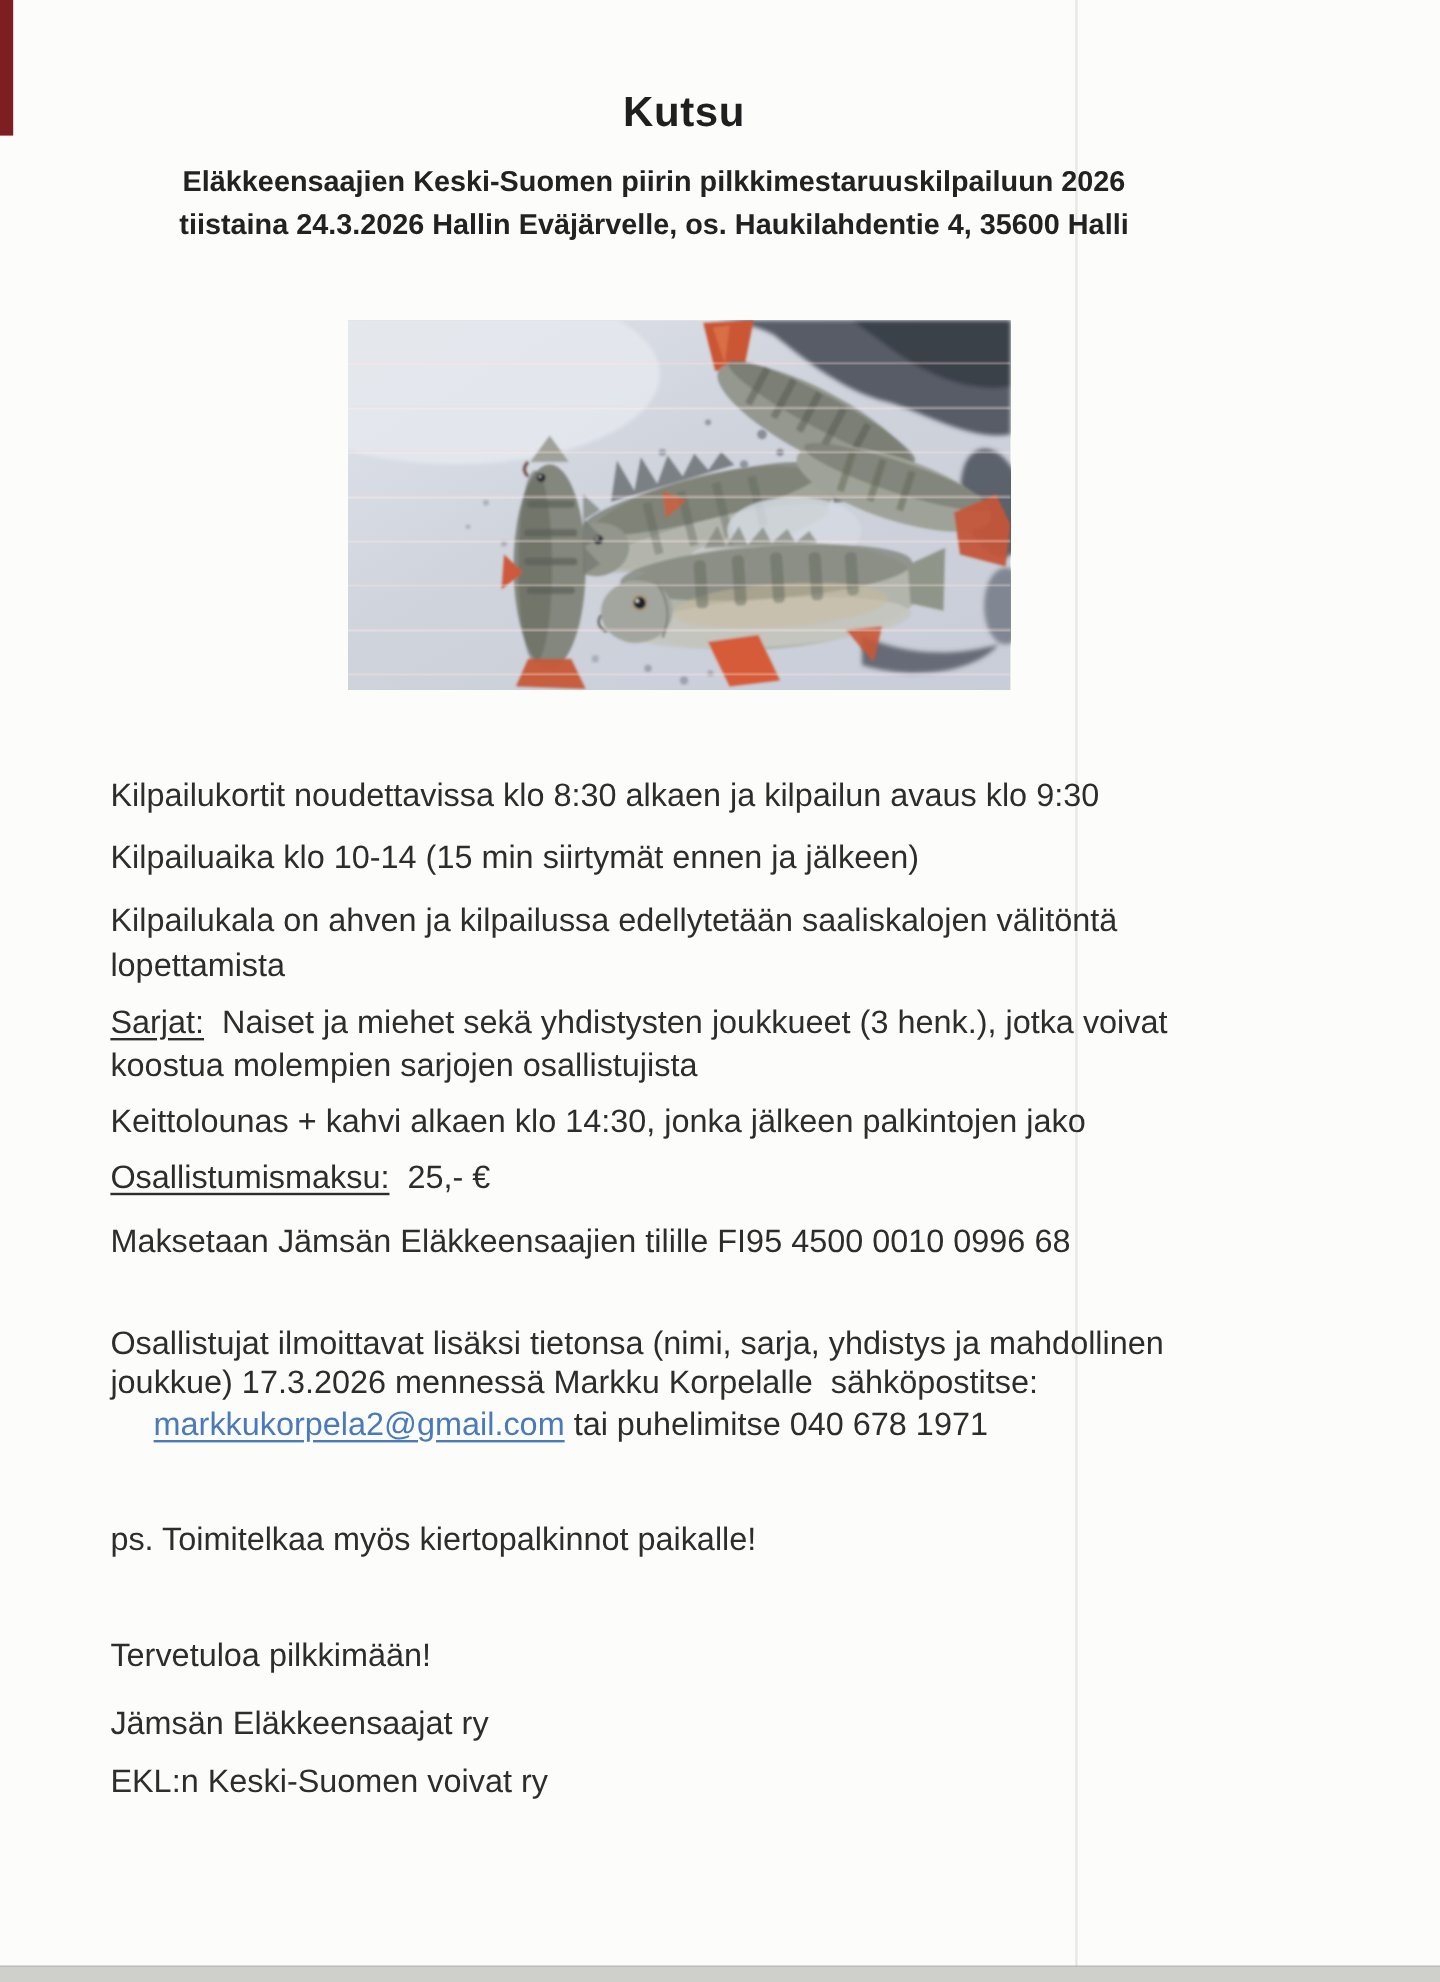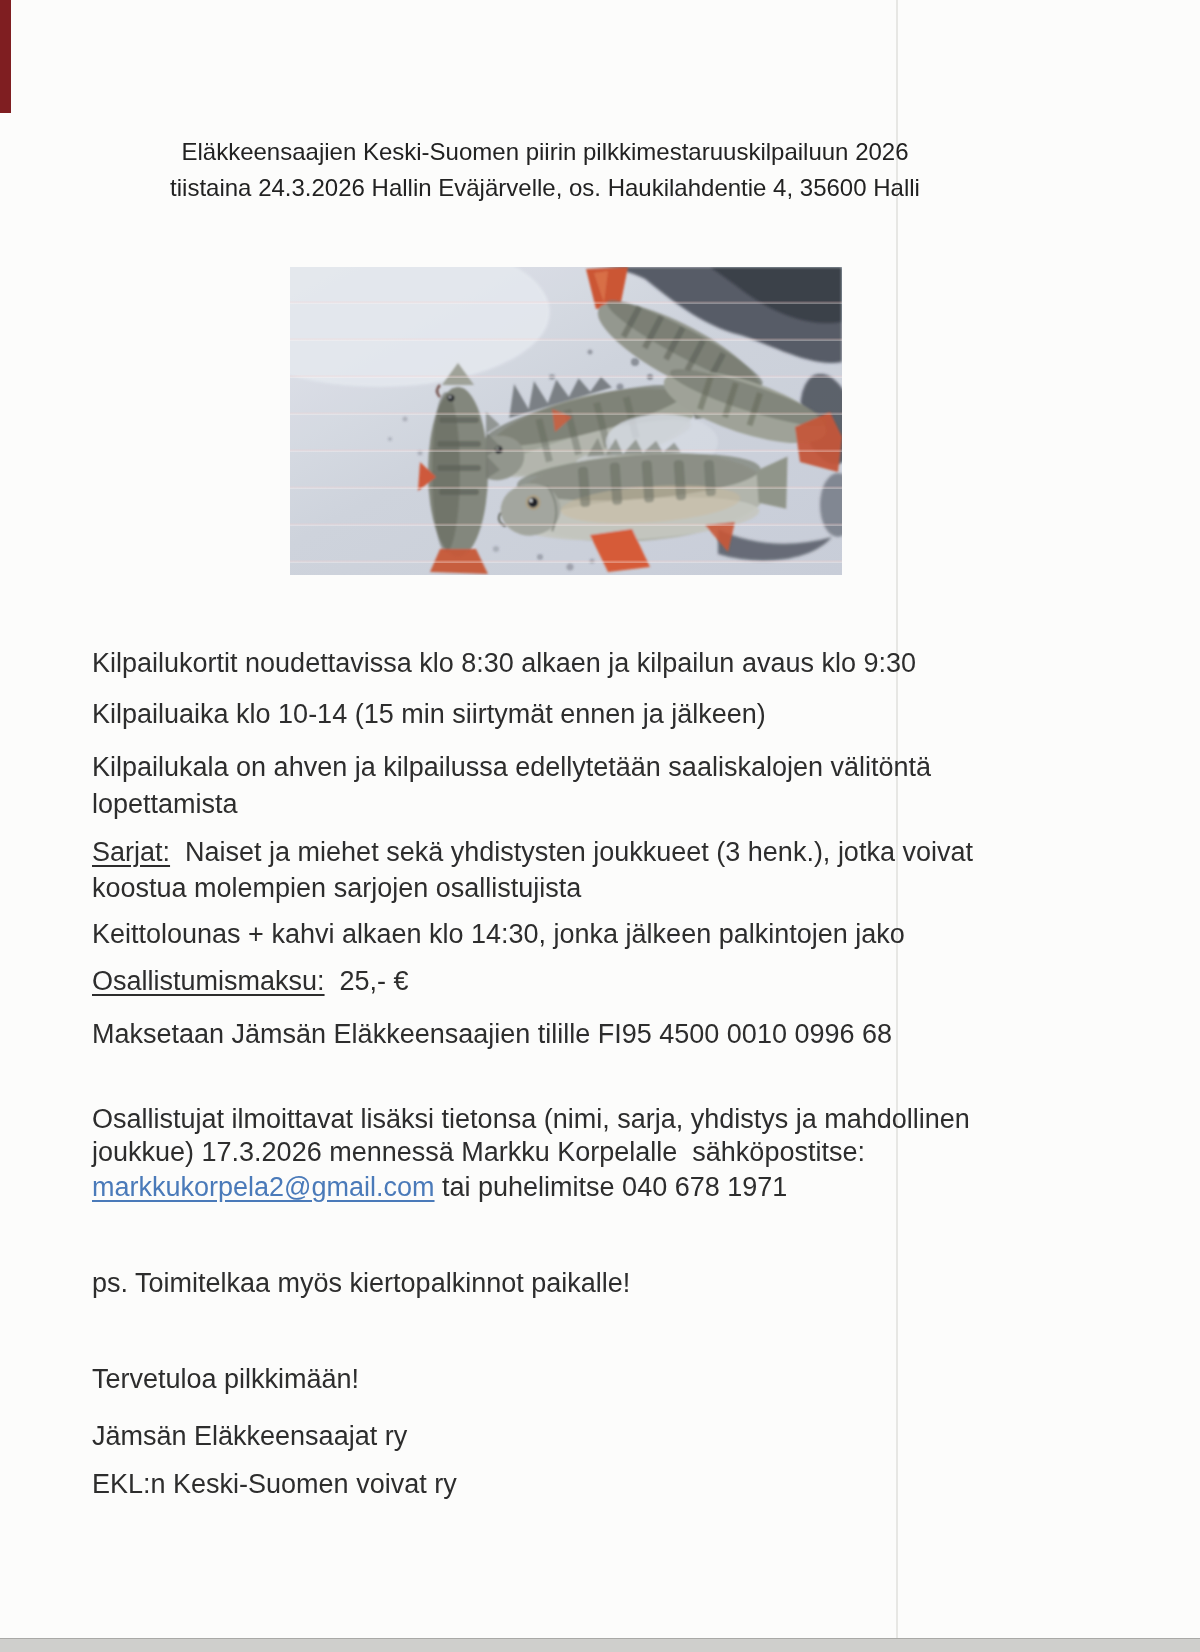--- a/index.html
+++ b/index.html
@@ -15,51 +15,52 @@
   .vline{position:absolute;left:896px;top:0;width:2px;height:1652px;background:#e7e7e4;}
   .bottom-line{position:absolute;left:0;top:1638px;width:1200px;height:1px;background:#a9a9a6;}
   .bottom-band{position:absolute;left:0;top:1639px;width:1200px;height:13px;background:#cfcfcc;}
   
   .title{
     position:absolute;left:0;top:74px;width:1140px;text-align:center;
     font-size:35px;font-weight:bold;color:#1f1f1f;letter-spacing:.5px;
   }
   .subtitle{
     position:absolute;left:15px;top:134px;width:1060px;text-align:center;
-    font-size:24px;font-weight:normal;line-height:36px;color:#222;
+    font-size:24px;font-weight:bold;line-height:36px;color:#222;
   }
   
   .photo{
     position:absolute;left:290px;top:267px;width:552px;height:308px;
     overflow:hidden;background:#ccd1db;
   }
   .photo svg{display:block;width:552px;height:308px;}
   .photo .scanlines{
     position:absolute;inset:0;pointer-events:none;
     background:repeating-linear-gradient(
       to bottom,
       rgba(255,210,205,0.00) 0px, rgba(255,210,205,0.00) 34px,
       rgba(255,205,200,0.28) 35px, rgba(255,255,255,0.35) 37px);
   }
   
   .line{
     position:absolute;left:92px;width:1000px;
     font-size:27px;line-height:36px;white-space:pre-wrap;color:#2d2d2d;
   }
   .u{text-decoration:underline;text-underline-offset:4px;}
-  .email-link{color:#4a7ab9;text-decoration:underline;text-underline-offset:4px;cursor:pointer;}
+  .email-link{color:#4a7ab9;text-decoration:underline;text-underline-offset:4px;cursor:pointer;margin-left:36px;}
 </style>
 </head>
 <body>
 
 <div class="page">
 
   <div class="red-strip"></div>
   <div class="vline"></div>
 
+  <div class="title">Kutsu</div>
   <div class="subtitle">
     <div>Eläkkeensaajien Keski-Suomen piirin pilkkimestaruuskilpailuun 2026</div>
     <div>tiistaina 24.3.2026 Hallin Eväjärvelle, os. Haukilahdentie 4, 35600 Halli</div>
   </div>
 
   <div class="photo">
     <svg viewBox="0 0 552 308">
       <defs>
         <linearGradient id="snow" x1="0" y1="0" x2="1" y2="1">
           <stop offset="0" stop-color="#e0e4eb"></stop>

